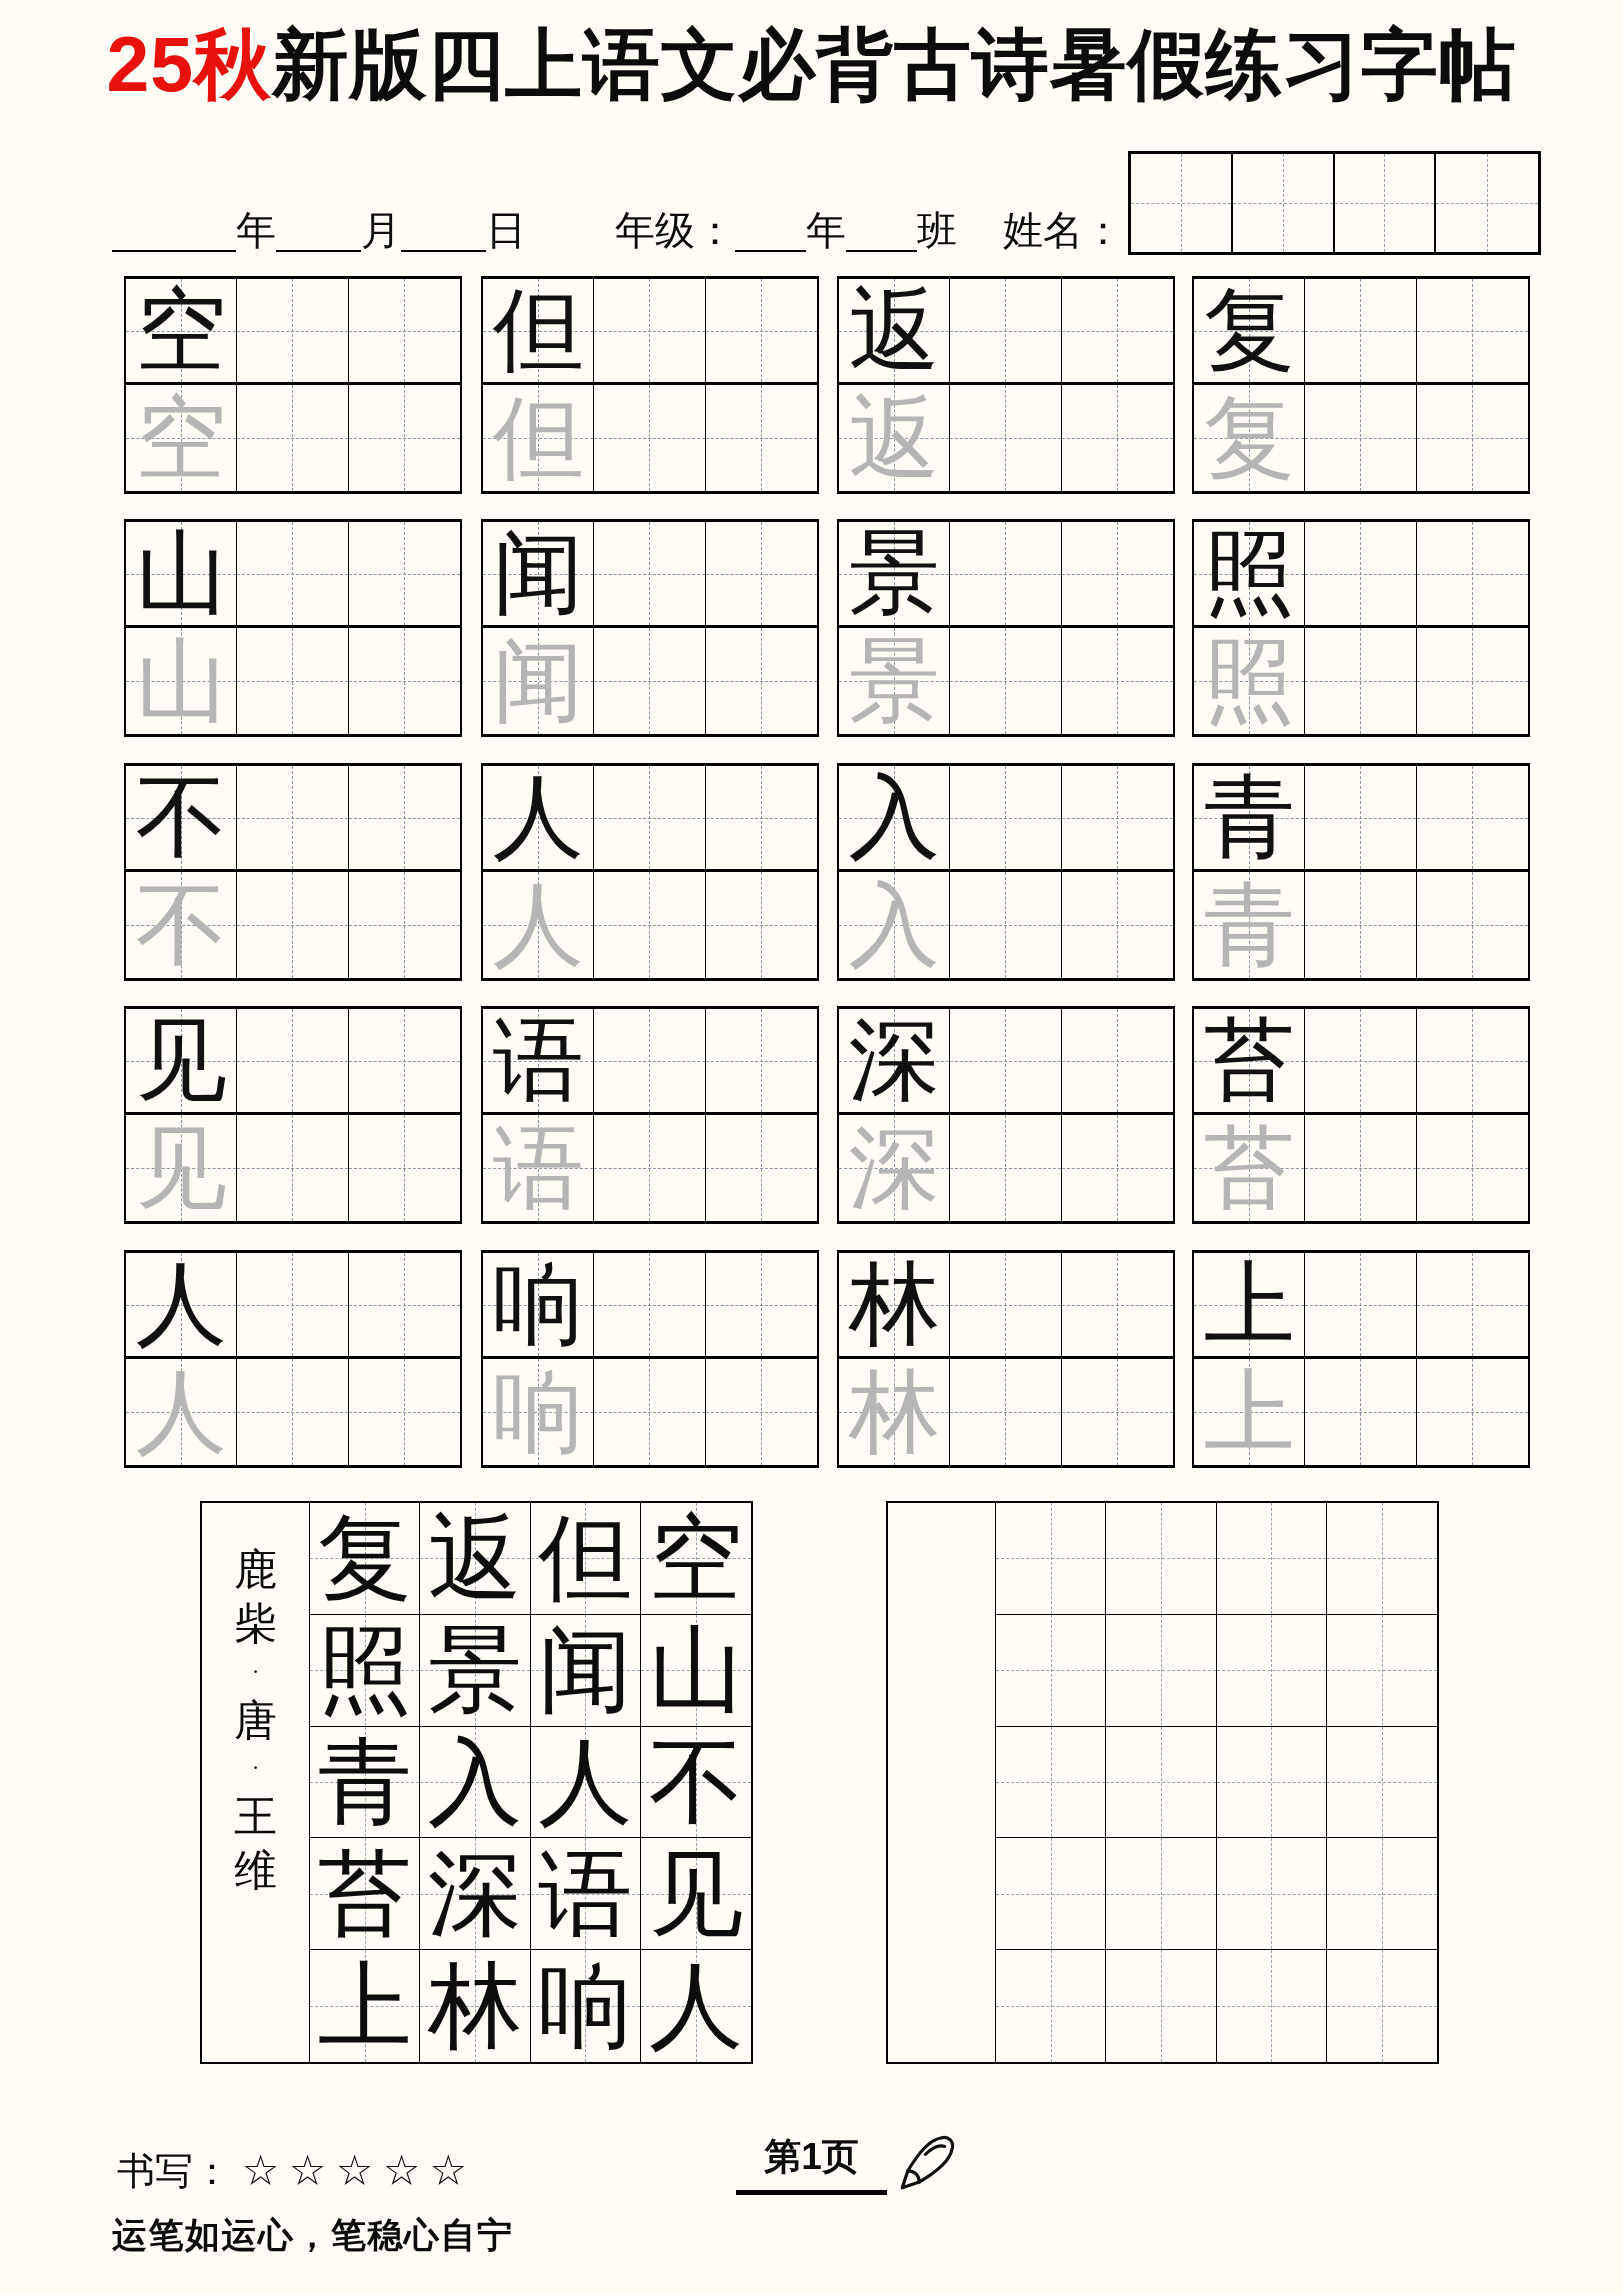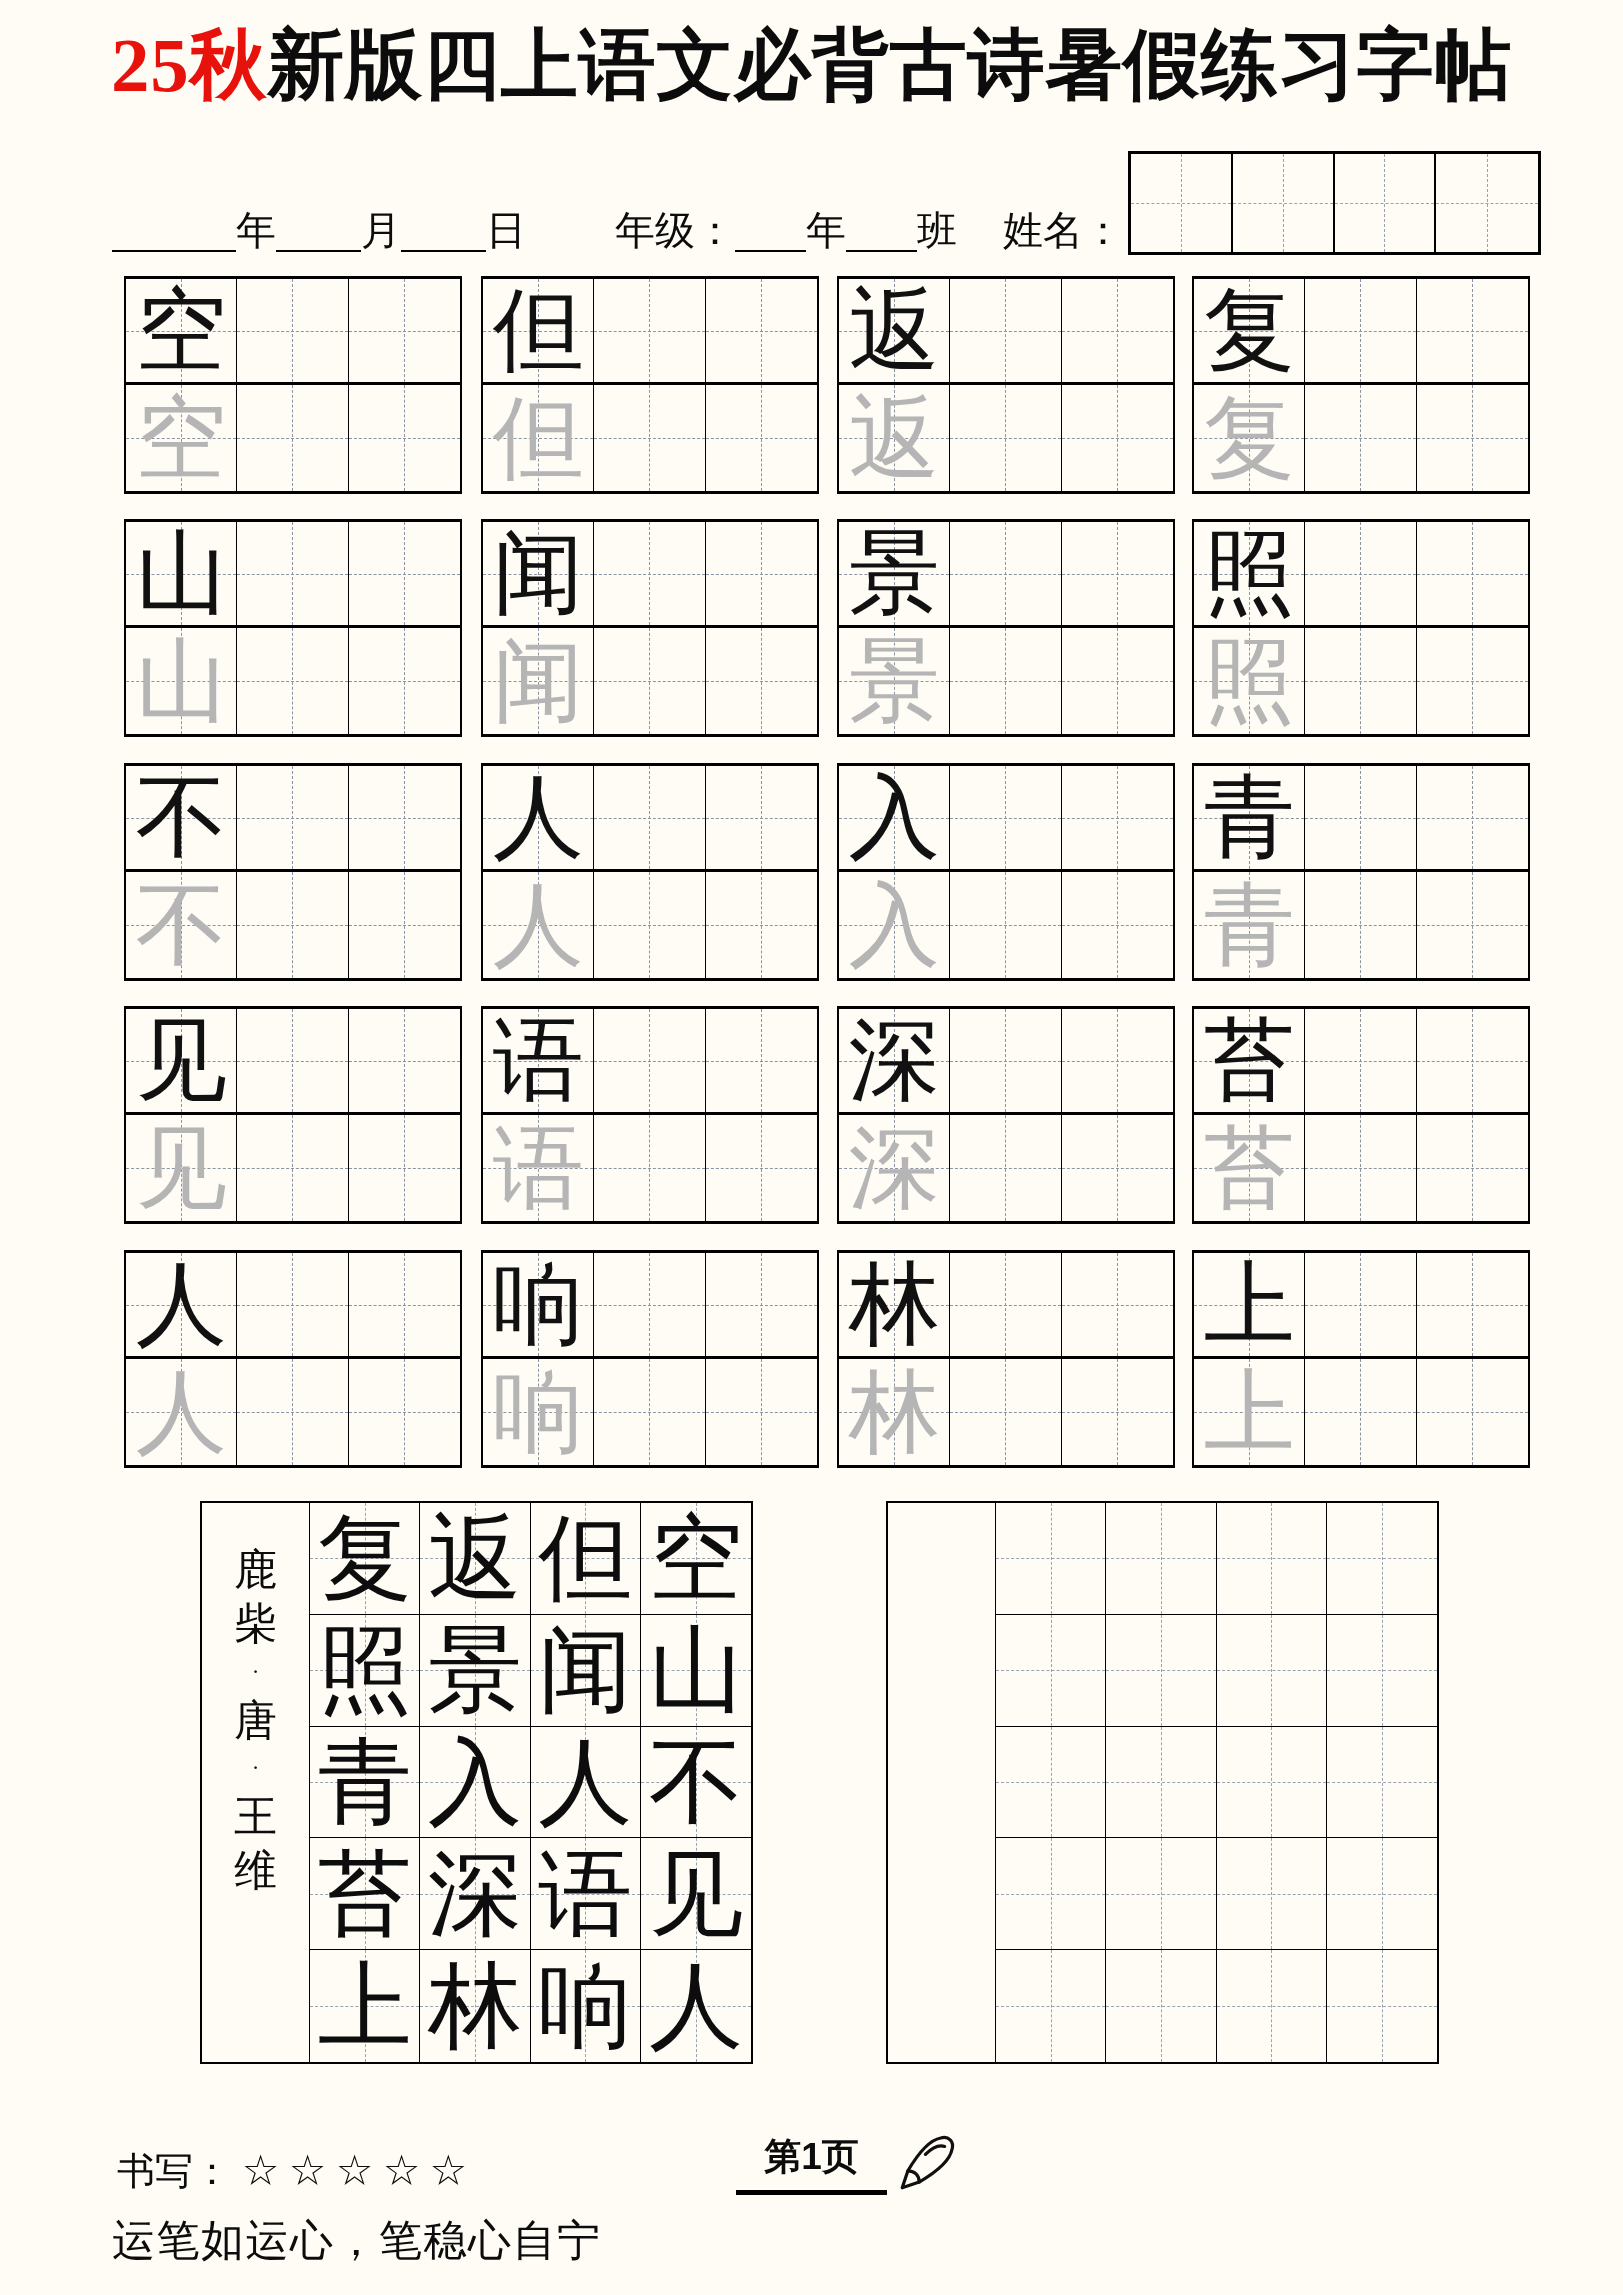--- a/index.html
+++ b/index.html
@@ -7,21 +7,21 @@
   .page{
     position:relative;width:1623px;height:2295px;
     background:#fefcf4;overflow:hidden;
     font-family:"Liberation Sans",sans-serif;color:#0c0c0c;
   }
   
   .title{
     position:absolute;top:14px;left:0;width:100%;
     text-align:center;font-size:77px;font-weight:800;
     letter-spacing:0.8px;white-space:nowrap;
-    font-family:Liberation Serif, serif;
+    font-family:Liberation Sans, sans-serif;
   }
   .title .red{color:#e8120c;}
   
   .info-line{
     position:absolute;left:112px;top:192px;height:60px;
     display:flex;align-items:flex-end;
     font-family:"Liberation Serif",serif;font-size:40px;line-height:1.05;
     white-space:nowrap;
   }
   .blank{display:inline-block;border-bottom:2.3px solid #000;height:43px;}
@@ -79,21 +79,21 @@
     font-family:"Liberation Serif",serif;display:flex;align-items:flex-start;
   }
   .stars{font-family:"DejaVu Sans",sans-serif;font-size:42px;letter-spacing:9.3px;margin-left:10.8px;}
   .page-num{
     position:absolute;left:734px;top:2132px;width:155px;text-align:center;
     font-size:37px;font-family:"Liberation Sans",sans-serif;font-weight:700;
   }
   .page-underline{position:absolute;left:736px;top:2190px;width:151px;height:5.4px;background:#000;}
   .pen{position:absolute;left:886px;top:2124px;width:80px;height:80px;}
   .motto{
-    position:absolute;left:112px;top:2212px;font-size:43px;font-weight:400;
+    position:absolute;left:112px;top:2212px;font-size:35px;font-weight:700;
     font-family:"Liberation Sans",sans-serif;letter-spacing:1.5px;
   }
 </style>
 </head>
 <body>
 
 <div class="page">
 
   <div class="title"><span class="red">25秋</span><span>新版四上语文必背古诗暑假练习字帖</span></div>
 

